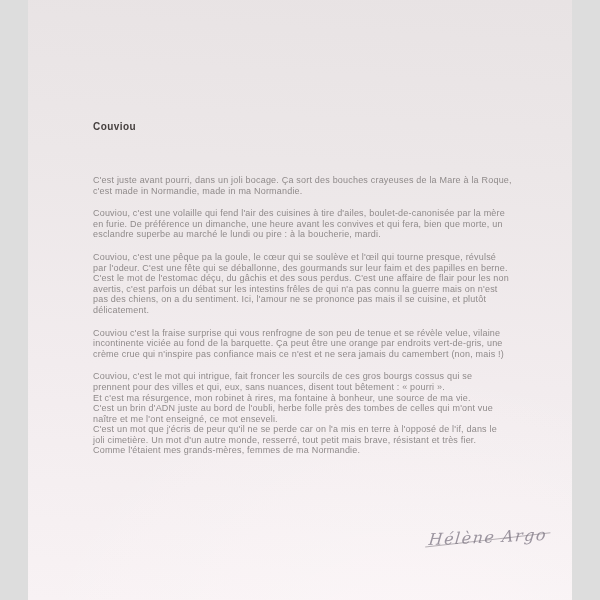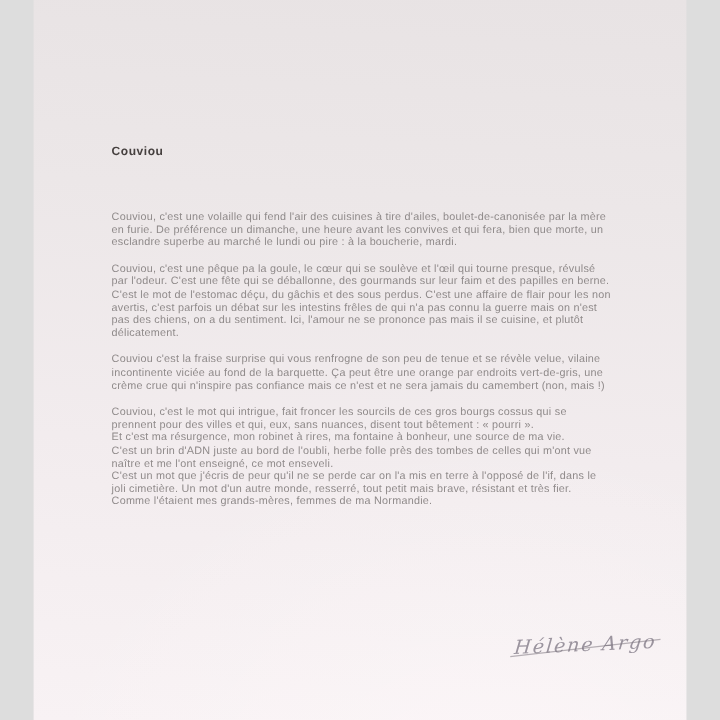--- a/index.html
+++ b/index.html
@@ -67,20 +67,22 @@
     background: rgba(125, 118, 128, 0.55);
     transform: rotate(-4deg);
   }
 </style>
 </head>
 <body>
 
 <div class="page">
   <div class="content">
     <h1 class="title">Couviou</h1>
+    <p class="paragraph">C'est juste avant pourri, dans un joli bocage. Ça sort des bouches crayeuses de la Mare à la Roque,
+c'est made in Normandie, made in ma Normandie.</p>
     <p class="paragraph">Couviou, c'est une volaille qui fend l'air des cuisines à tire d'ailes, boulet-de-canonisée par la mère
 en furie. De préférence un dimanche, une heure avant les convives et qui fera, bien que morte, un
 esclandre superbe au marché le lundi ou pire : à la boucherie, mardi.</p>
     <p class="paragraph">Couviou, c'est une pêque pa la goule, le cœur qui se soulève et l'œil qui tourne presque, révulsé
 par l'odeur. C'est une fête qui se déballonne, des gourmands sur leur faim et des papilles en berne.
 C'est le mot de l'estomac déçu, du gâchis et des sous perdus. C'est une affaire de flair pour les non
 avertis, c'est parfois un débat sur les intestins frêles de qui n'a pas connu la guerre mais on n'est
 pas des chiens, on a du sentiment. Ici, l'amour ne se prononce pas mais il se cuisine, et plutôt
 délicatement.</p>
     <p class="paragraph">Couviou c'est la fraise surprise qui vous renfrogne de son peu de tenue et se révèle velue, vilaine

